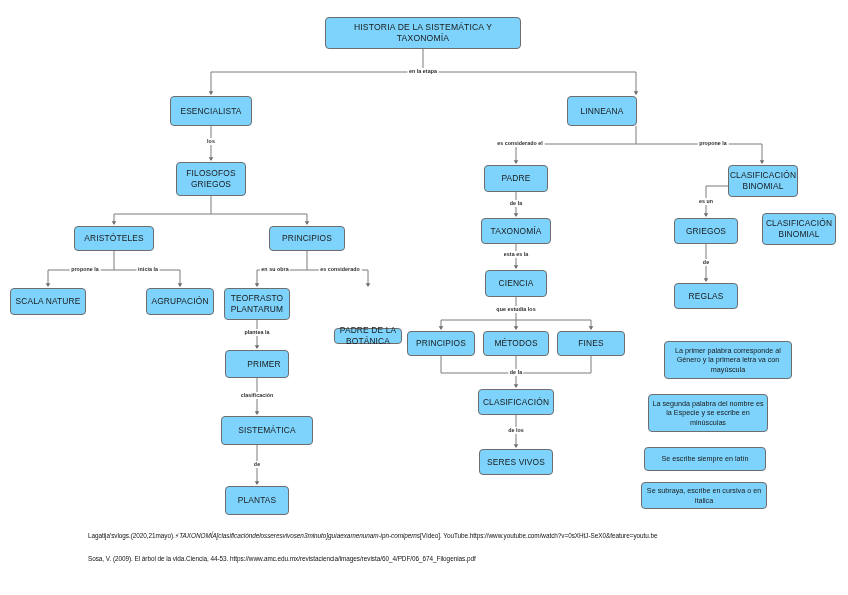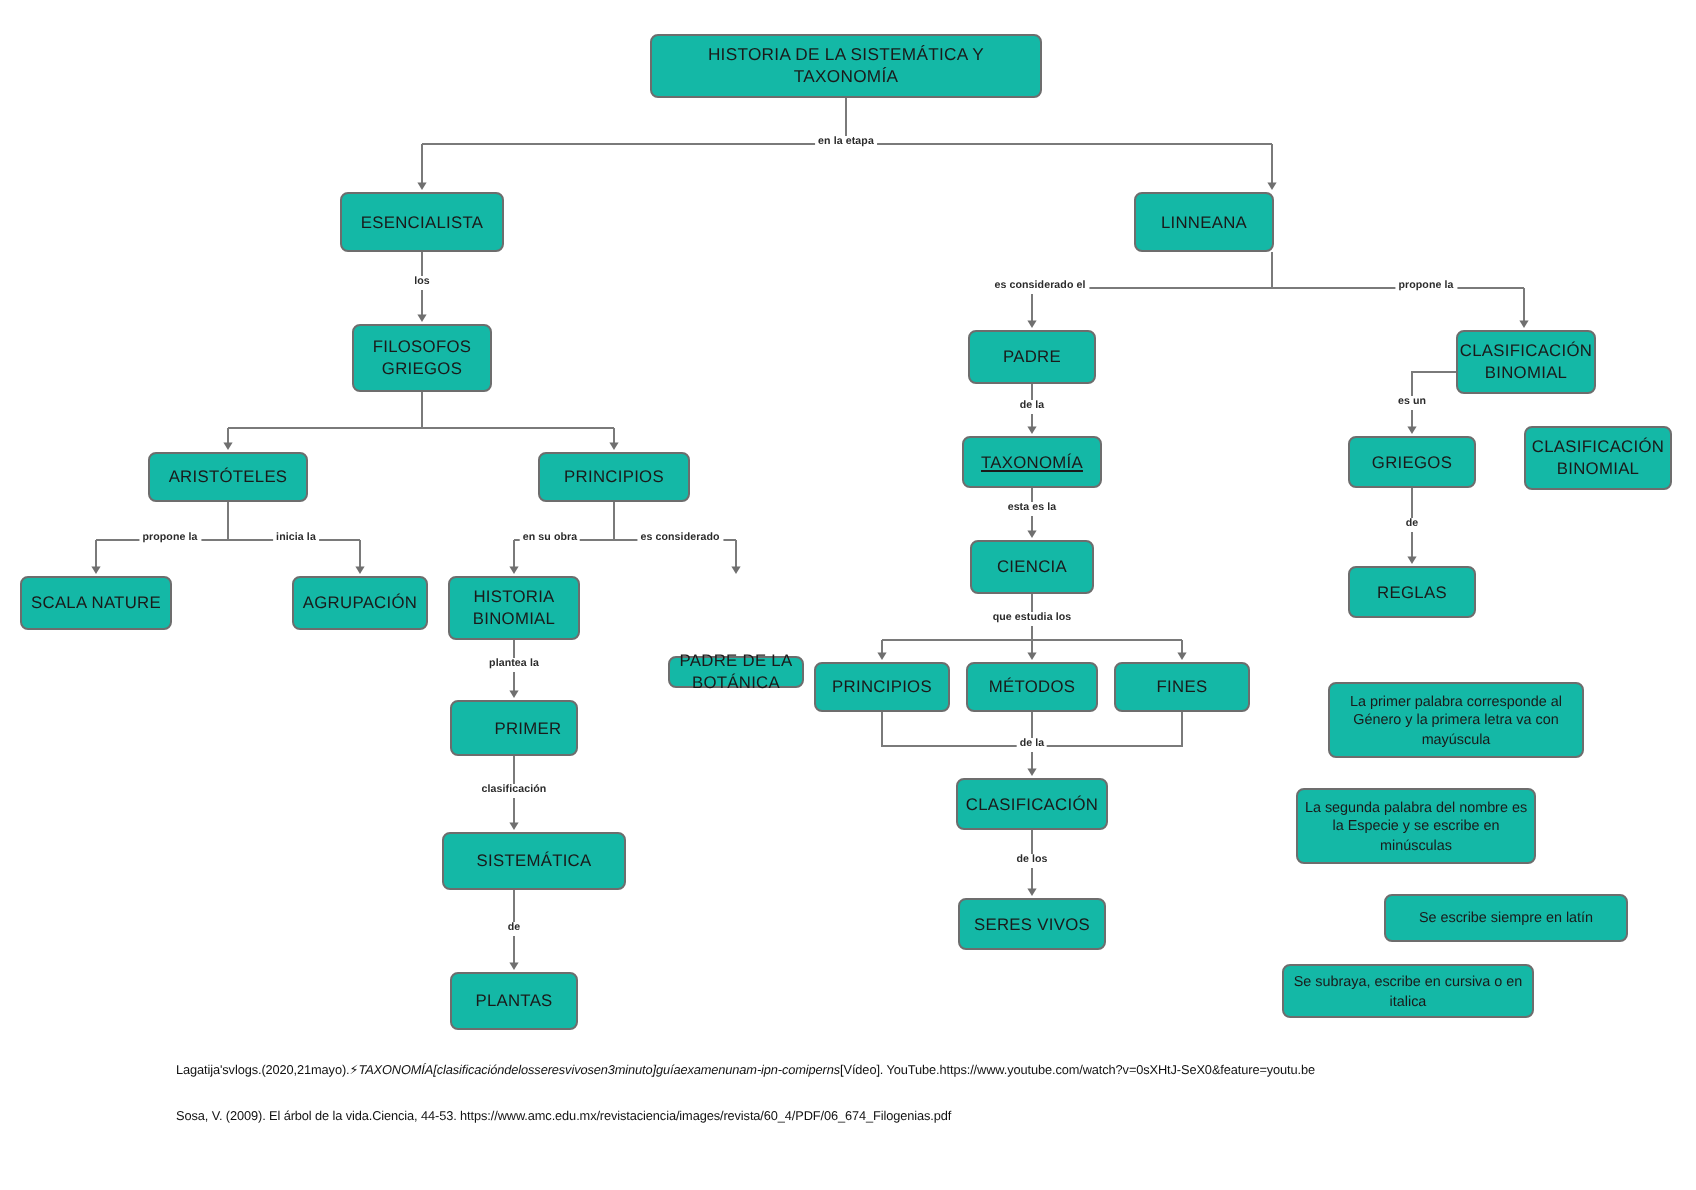--- a/index.html
+++ b/index.html
@@ -16,21 +16,21 @@
   }
   svg#wires{
     position:absolute;
     left:0;top:0;
     width:848px;height:595px;
     pointer-events:none;
   }
   .node{
     position:absolute;
     box-sizing:border-box;
-    background:#14b8a6;
+    background:#7dd3fc;
     border:1px solid #6d6d6d;
     border-radius:4px;
     display:flex;
     align-items:center;
     justify-content:center;
     text-align:center;
     color:#1a1a1a;
     font-size:8.4px;
     line-height:11px;
     letter-spacing:.15px;
@@ -141,35 +141,35 @@
   <div class="node" style="left:176px;top:162px;width:70px;height:34px;">FILOSOFOS GRIEGOS</div>
 
   <div class="node" style="left:74px;top:226px;width:80px;height:25px;">ARISTÓTELES</div>
 
   <div class="node" style="left:269px;top:226px;width:76px;height:25px;">PRINCIPIOS</div>
 
   <div class="node" style="left:10px;top:288px;width:76px;height:27px;">SCALA NATURE</div>
 
   <div class="node" style="left:146px;top:288px;width:68px;height:27px;">AGRUPACIÓN</div>
 
-  <div class="node" style="left:224px;top:288px;width:66px;height:32px;">HISTORIA BINOMIAL</div>
+  <div class="node" style="left:224px;top:288px;width:66px;height:32px;">TEOFRASTO PLANTARUM</div>
 
   <div class="node" style="left:334px;top:300px;width:68px;height:16px;margin-top:28px;">PADRE DE LA BOTÁNICA</div>
 
   <div class="node" style="left:225px;top:350px;width:64px;height:28px;padding-left:17px;">PRIMER</div>
 
   <div class="node" style="left:221px;top:416px;width:92px;height:29px;">SISTEMÁTICA</div>
 
   <div class="node" style="left:225px;top:486px;width:64px;height:29px;">PLANTAS</div>
 
   <div class="node" style="left:567px;top:96px;width:70px;height:30px;">LINNEANA</div>
 
   <div class="node" style="left:484px;top:165px;width:64px;height:27px;">PADRE</div>
 
-  <div class="node" style="left:481px;top:218px;width:70px;height:26px;text-decoration:underline;">TAXONOMÍA</div>
+  <div class="node" style="left:481px;top:218px;width:70px;height:26px;">TAXONOMÍA</div>
 
   <div class="node" style="left:485px;top:270px;width:62px;height:27px;">CIENCIA</div>
 
   <div class="node" style="left:407px;top:331px;width:68px;height:25px;">PRINCIPIOS</div>
 
   <div class="node" style="left:483px;top:331px;width:66px;height:25px;">MÉTODOS</div>
 
   <div class="node" style="left:557px;top:331px;width:68px;height:25px;">FINES</div>
 
   <div class="node" style="left:478px;top:389px;width:76px;height:26px;">CLASIFICACIÓN</div>
@@ -181,21 +181,21 @@
   <div class="node" style="left:762px;top:213px;width:74px;height:32px;">CLASIFICACIÓN BINOMIAL</div>
 
   <div class="node" style="left:674px;top:218px;width:64px;height:26px;">GRIEGOS</div>
 
   <div class="node" style="left:674px;top:283px;width:64px;height:26px;">REGLAS</div>
 
   <div class="node note" style="left:664px;top:341px;width:128px;height:38px;">La primer palabra corresponde al Género y la primera letra va con mayúscula</div>
 
   <div class="node note" style="left:648px;top:394px;width:120px;height:38px;">La segunda palabra del nombre es la Especie y se escribe en minúsculas</div>
 
-  <div class="node note" style="left:644px;top:447px;width:122px;height:24px;margin-left:48px;">Se escribe siempre en latín</div>
+  <div class="node note" style="left:644px;top:447px;width:122px;height:24px;">Se escribe siempre en latín</div>
 
   <div class="node note" style="left:641px;top:482px;width:126px;height:27px;">Se subraya, escribe en cursiva o en italica</div>
 
   <div class="edge-label" style="left:423px;top:68px;">en la etapa</div>
 
   <div class="edge-label" style="left:211px;top:138px;">los</div>
 
   <div class="edge-label" style="left:85px;top:266px;">propone la</div>
 
   <div class="edge-label" style="left:148px;top:266px;">inicia la</div>

